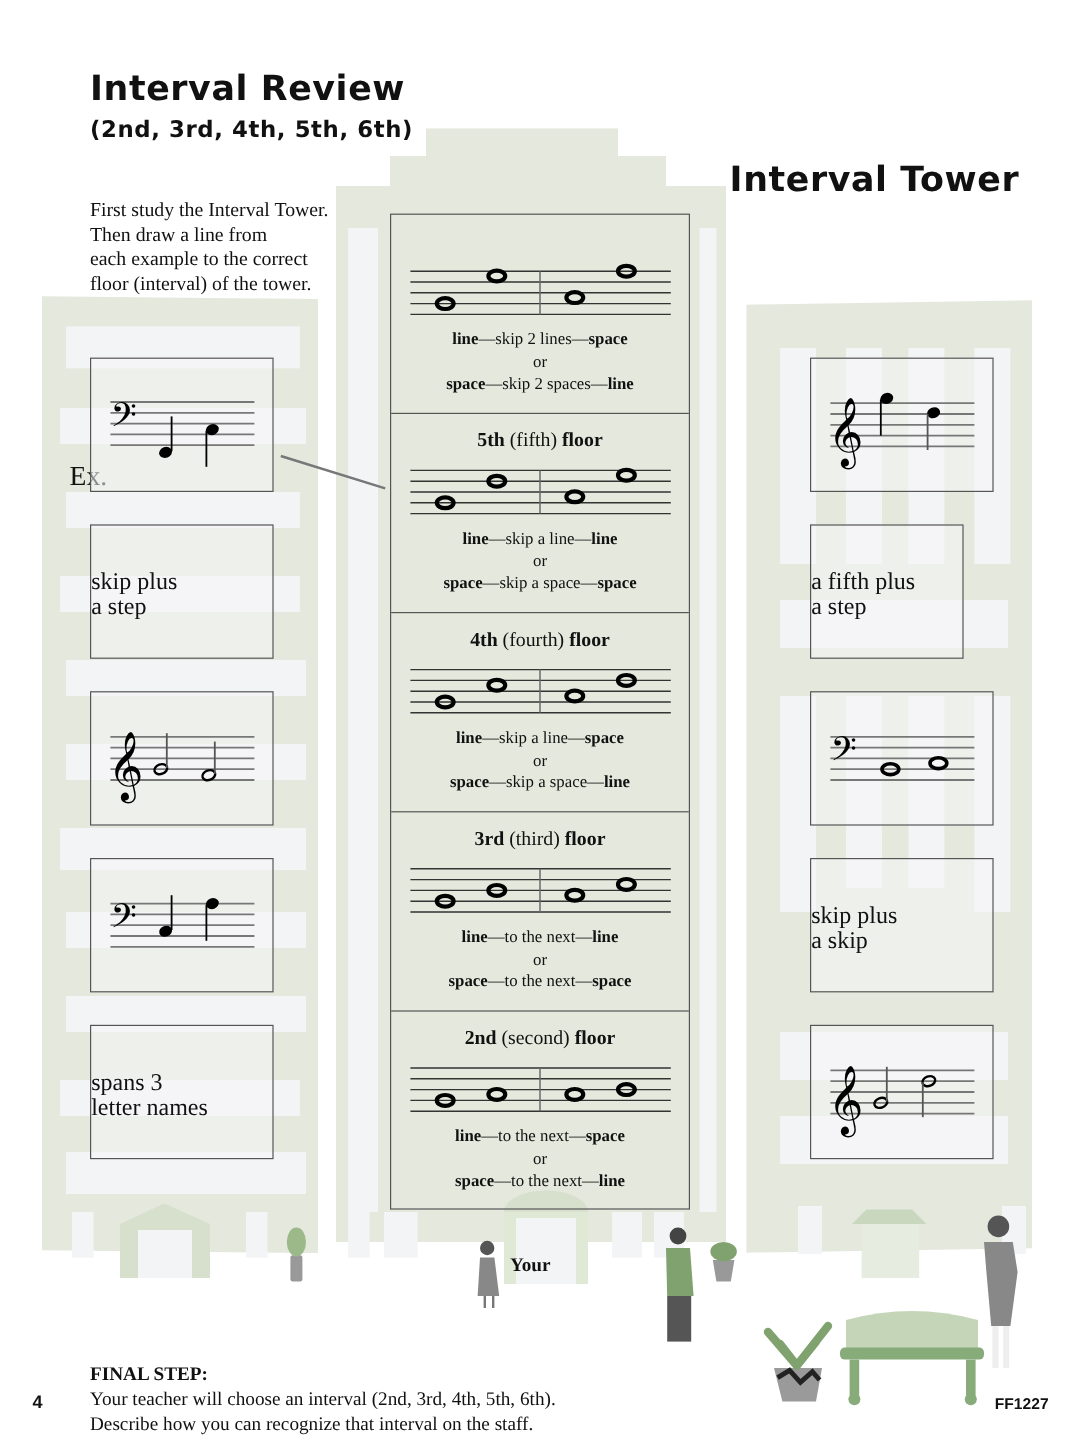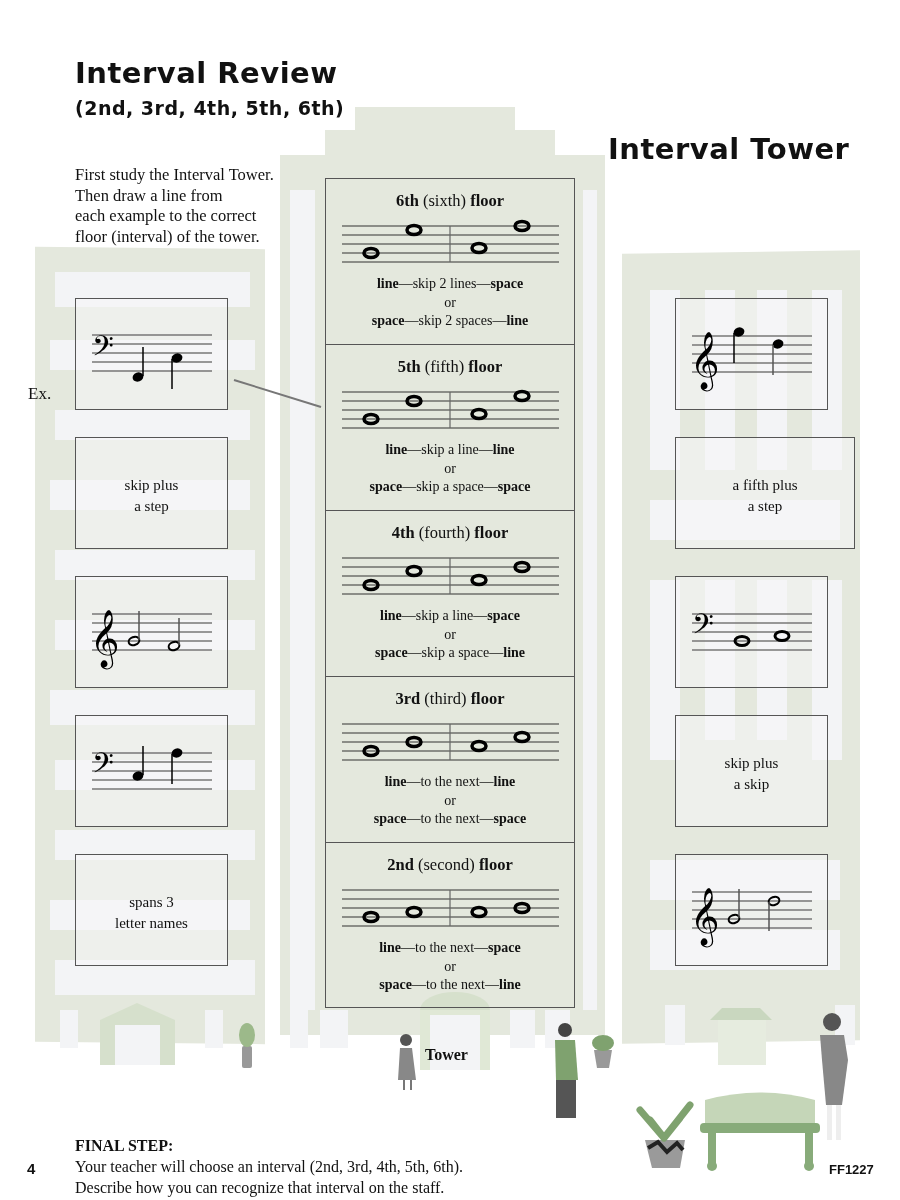--- a/index.html
+++ b/index.html
@@ -5,23 +5,23 @@
   html,body{margin:0;padding:0;background:#fff;}
   body{width:900px;height:1200px;position:relative;overflow:hidden;font-family:"Liberation Serif","DejaVu Serif",serif;color:#111;}
   .abs{position:absolute;}
   .bld{position:absolute;background:#e4e8dd;}
   .win{position:absolute;background:#f3f4f6;}
   .title{font-family:"DejaVu Sans","Liberation Sans",sans-serif;font-weight:bold;letter-spacing:0.5px;}
   .h1{left:75px;top:56px;font-size:29px;}
   .h2{left:75px;top:97px;font-size:19px;}
   .h3{left:608px;top:132px;font-size:29px;}
   .intro{left:75px;top:165px;font-size:16.5px;line-height:20.5px;}
-  .ex{left:28px;top:384px;font-size:17px;}
+  .ex{left:58px;top:384px;font-size:23px;}
   .box{position:absolute;border:1.5px solid #555;background:rgba(245,245,247,0.55);box-sizing:border-box;}
-  .box .txt{position:absolute;left:0;right:0;text-align:center;font-size:15px;line-height:21px;}
+  .box .txt{position:absolute;left:0;right:0;text-align:left;font-size:20px;line-height:21px;}
   .tower{position:absolute;left:325px;top:178px;width:250px;height:830px;border:1.5px solid #555;box-sizing:border-box;}
   .floor{position:absolute;left:0;width:100%;height:166px;border-bottom:1.5px solid #555;box-sizing:border-box;}
   .floor:last-child{border-bottom:none;}
   .floor .ftitle{position:absolute;top:12px;left:0;right:0;text-align:center;font-size:16.5px;}
   .floor .desc{position:absolute;top:96px;left:0;right:0;text-align:center;font-size:14px;line-height:18.5px;}
   .b{font-weight:bold;}
   .i{}
   svg{position:absolute;overflow:visible;}
   .final{left:75px;top:1135px;font-size:16px;line-height:21px;}
   .pnum{left:27px;top:1160px;font-family:"Liberation Sans",sans-serif;font-weight:bold;font-size:15px;}
@@ -234,21 +234,21 @@
         <line x1="16" y1="64" x2="136" y2="64"></line>
       <line x1="16" y1="73" x2="136" y2="73"></line>
     </g>
     <text x="14" y="78" font-size="50" font-family="DejaVu Sans, sans-serif" fill="#000">𝄞</text>
     <ellipse cx="63" cy="33" rx="5.5" ry="4.5" fill="#000" transform="rotate(-20 63 33)"></ellipse>
     <line x1="58" y1="34" x2="58" y2="64" stroke="#000" stroke-width="1.5"></line>
     <ellipse cx="102" cy="45" rx="5.5" ry="4.5" fill="#000" transform="rotate(-20 102 45)"></ellipse>
     <line x1="97" y1="46" x2="97" y2="76" stroke="#555" stroke-width="1.5"></line>
   </svg>
 </div>
-<div class="box" style="left:675px;top:437px;width:180px;height:112px;">
+<div class="box" style="left:675px;top:437px;width:128px;height:112px;">
   <div class="txt" style="top:37px;">
     <div>a fifth plus</div>
     <div>a step</div>
   </div>
 </div>
 <div class="box" style="left:675px;top:576px;width:153px;height:112px;">
   <svg width="153" height="112">
     <g stroke="#777" stroke-width="1.5">
       <line x1="16" y1="37" x2="136" y2="37"></line>
         <line x1="16" y1="46" x2="136" y2="46"></line>
@@ -280,21 +280,20 @@
     <ellipse cx="58" cy="64" rx="5.5" ry="4" fill="none" stroke="#000" stroke-width="2" transform="rotate(-20 58 64)"></ellipse>
     <line x1="63" y1="63" x2="63" y2="34" stroke="#555" stroke-width="1.5"></line>
     <ellipse cx="98" cy="46" rx="5.5" ry="4" fill="none" stroke="#000" stroke-width="2" transform="rotate(-20 98 46)"></ellipse>
     <line x1="93" y1="47" x2="93" y2="76" stroke="#555" stroke-width="1.5"></line>
   </svg>
 </div>
 
 <div class="tower">
 
   <div class="floor" style="top:0;">
-    <div class="ftitle"><span class="b">6th</span> <span>(sixth)</span> <span class="b">floor</span></div>
     <svg width="250" height="166">
       <g stroke="#333" stroke-width="1.2">
         <line x1="16" y1="47" x2="233" y2="47"></line>
           <line x1="16" y1="56" x2="233" y2="56"></line>
         <line x1="16" y1="65" x2="233" y2="65"></line>
           <line x1="16" y1="74" x2="233" y2="74"></line>
         <line x1="16" y1="83" x2="233" y2="83"></line>
         <line x1="124" y1="47" x2="124" y2="83" stroke="#666"></line>
       </g>
       <g fill="none" stroke="#000" stroke-width="3.5">
@@ -405,21 +404,21 @@
       </g>
     </svg>
     <div class="desc">
       <div><span class="b">line</span>—<span class="i">to the next</span>—<span class="b">space</span></div>
       <div>or</div>
       <div><span class="b">space</span>—<span class="i">to the next</span>—<span class="b">line</span></div>
     </div>
   </div>
 </div>
 
-<div class="abs lobby">Tower</div>
+<div class="abs lobby">Your</div>
 
 <div class="abs final">
   <div class="b">FINAL STEP:</div>
   <div>Your teacher will choose an interval (2nd, 3rd, 4th, 5th, 6th).</div>
   <div>Describe how you can recognize that interval on the staff.</div>
 </div>
 
 <div class="abs pnum">4</div>
 <div class="abs code">FF1227</div>
 

